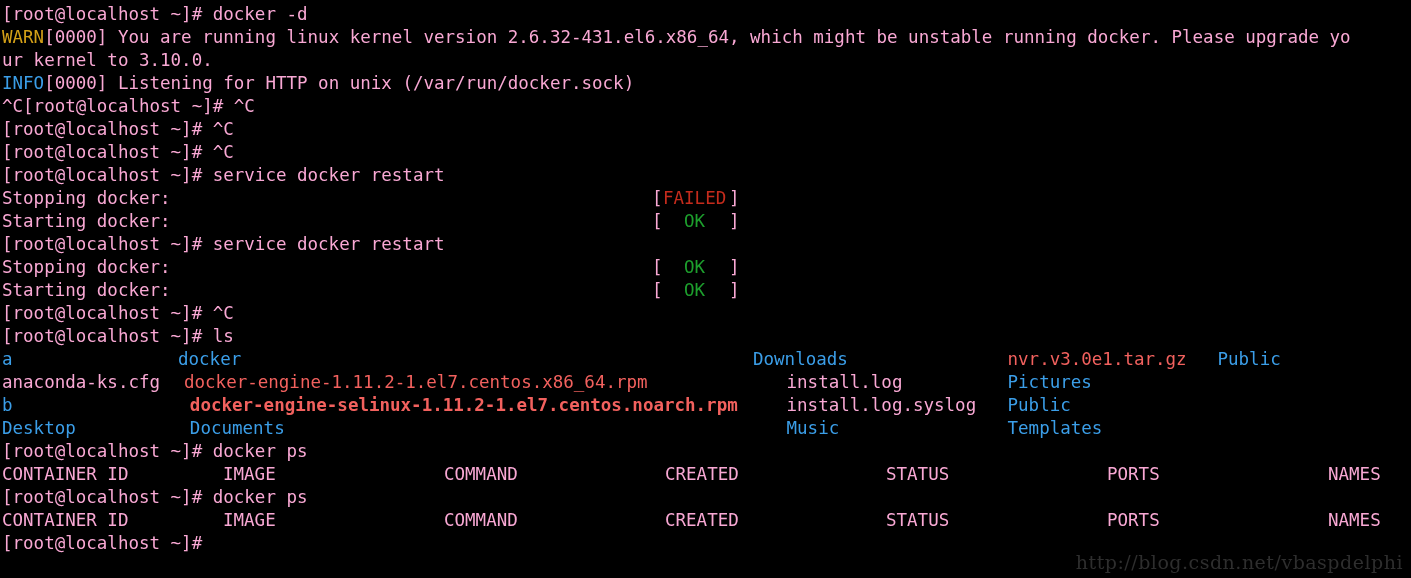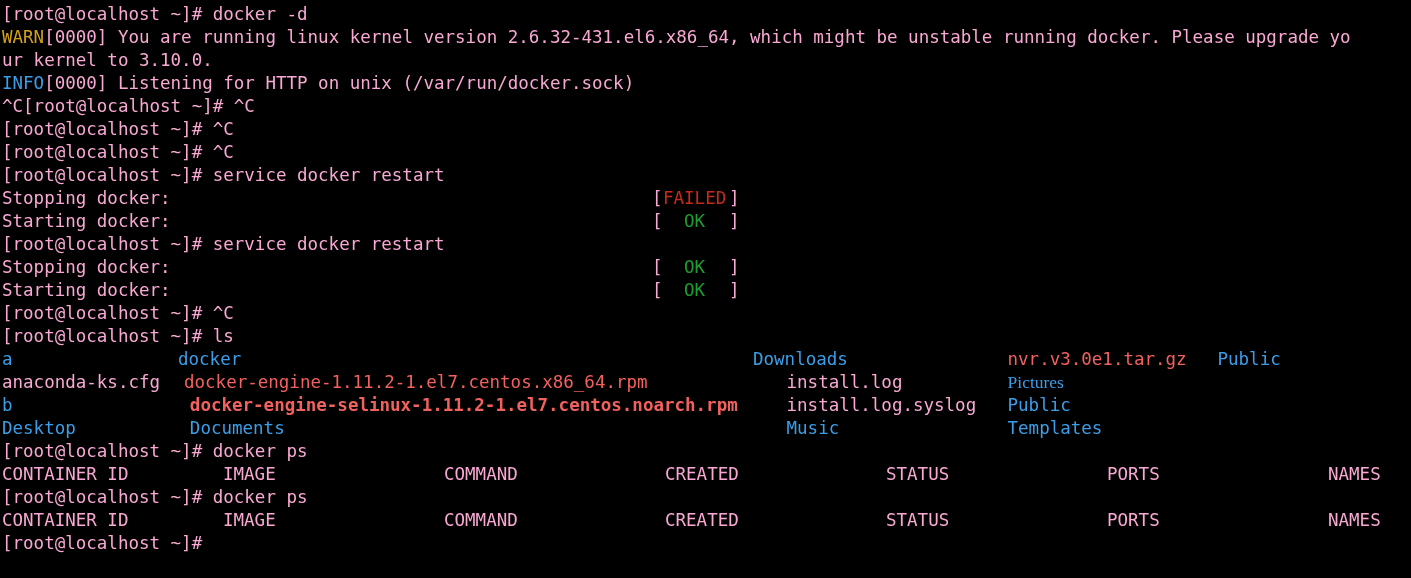--- a/index.html
+++ b/index.html
@@ -120,28 +120,29 @@
     <span class="cell c-ok" style="left:663px;">  OK  </span>
     <span class="cell c-white" style="left:729px;">]</span>
   </div>
 
   <div class="line c-white">[root@localhost ~]# ^C</div>
 
   <div class="line"><span class="c-white">[root@localhost ~]# </span><span class="c-white">ls</span></div>
 
   <div id="ls-output">
       <div class="line grid"><span class="cell c-blue" style="left: 2px;">a</span><span class="cell c-blue" style="left: 178px;">docker</span><span class="cell c-blue" style="left: 753px;">Downloads</span><span class="cell c-red" style="left: 1007.55px;">nvr.v3.0e1.tar.gz</span><span class="cell c-blue" style="left: 1217.5px;">Public</span></div>
-      <div class="line grid"><span class="cell c-white" style="left: 2px;">anaconda-ks.cfg</span><span class="cell c-red" style="left: 184px;">docker-engine-1.11.2-1.el7.centos.x86_64.rpm</span><span class="cell c-white" style="left: 786.55px;">install.log</span><span class="cell c-blue" style="left: 1007.55px; font-family: Liberation Serif, serif;">Pictures</span></div>
+      <div class="line grid"><span class="cell c-white" style="left: 2px;">anaconda-ks.cfg</span><span class="cell c-red" style="left: 184px;">docker-engine-1.11.2-1.el7.centos.x86_64.rpm</span><span class="cell c-white" style="left: 786.55px;">install.log</span><span class="cell c-blue" style="left: 1007.55px;">Pictures</span></div>
       <div class="line grid"><span class="cell c-blue" style="left: 2px;">b</span><span class="cell c-red" style="left: 189.85px; font-weight: bold;">docker-engine-selinux-1.11.2-1.el7.centos.noarch.rpm</span><span class="cell c-white" style="left: 786.55px;">install.log.syslog</span><span class="cell c-blue" style="left: 1007.55px;">Public</span></div>
       <div class="line grid"><span class="cell c-blue" style="left: 2px;">Desktop</span><span class="cell c-blue" style="left: 189.85px;">Documents</span><span class="cell c-blue" style="left: 786.55px;">Music</span><span class="cell c-blue" style="left: 1007.55px;">Templates</span></div>
     </div>
 
   <div class="line"><span class="c-white">[root@localhost ~]# </span><span class="c-white">docker ps</span></div>
 
   <div class="line grid docker-ps-header"><span class="cell c-white" style="left: 2px;">CONTAINER ID</span><span class="cell c-white" style="left: 223px;">IMAGE</span><span class="cell c-white" style="left: 444px;">COMMAND</span><span class="cell c-white" style="left: 665px;">CREATED</span><span class="cell c-white" style="left: 886px;">STATUS</span><span class="cell c-white" style="left: 1107px;">PORTS</span><span class="cell c-white" style="left: 1328px;">NAMES</span></div>
 
   <div class="line"><span class="c-white">[root@localhost ~]# </span><span class="c-white">docker ps</span></div>
 
   <div class="line grid docker-ps-header"><span class="cell c-white" style="left: 2px;">CONTAINER ID</span><span class="cell c-white" style="left: 223px;">IMAGE</span><span class="cell c-white" style="left: 444px;">COMMAND</span><span class="cell c-white" style="left: 665px;">CREATED</span><span class="cell c-white" style="left: 886px;">STATUS</span><span class="cell c-white" style="left: 1107px;">PORTS</span><span class="cell c-white" style="left: 1328px;">NAMES</span></div>
 
   <div class="line c-white">[root@localhost ~]#</div>
 
+  <div class="watermark">http://blog.csdn.net/vbaspdelphi</div>
 </div>
 
 </body></html>

